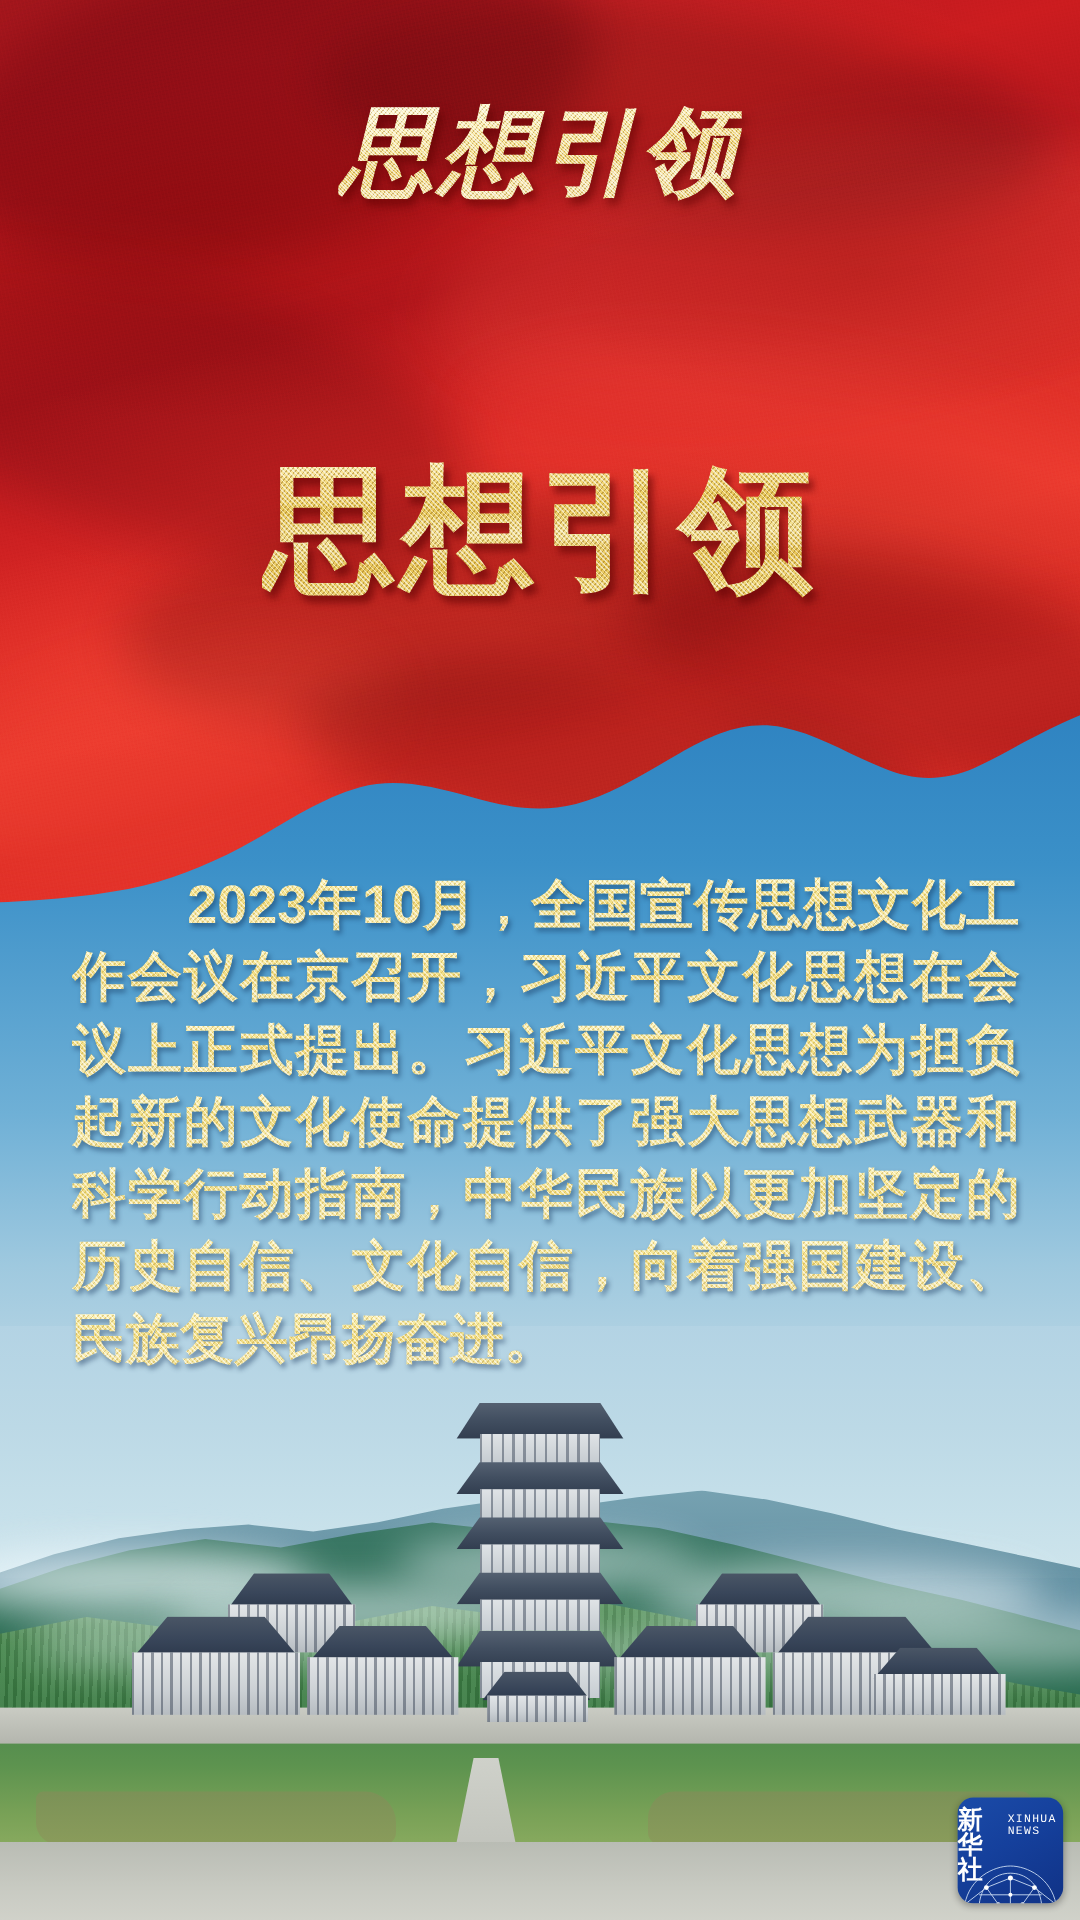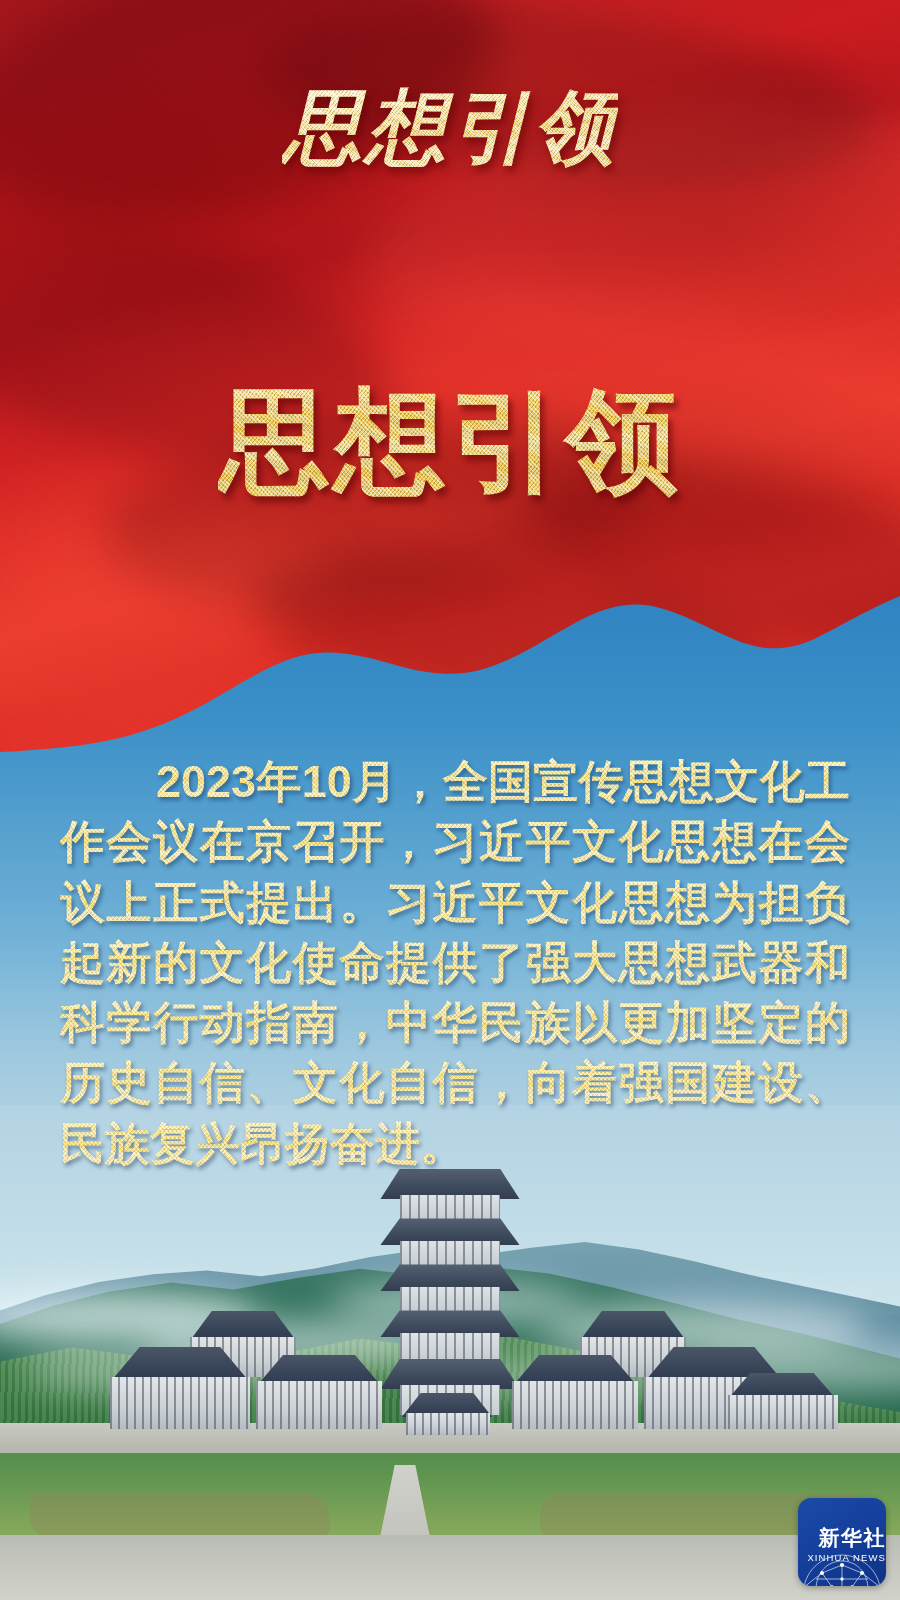--- a/index.html
+++ b/index.html
@@ -98,21 +98,21 @@
   .title-sub{
     position:absolute; left:0; top:386px; width:900px;
     text-align:center; z-index:6;
     font-size:112px; font-weight:700; line-height:1;
     letter-spacing:4px;
     filter:drop-shadow(4px 6px 3px rgba(95,2,4,.58));
   }
 
   
   .body-copy{
-    position:absolute; left:60px; top:752px; width:790px; z-index:6;
+    position:absolute; left:60px; top:724px; width:790px; z-index:6;
     font-size:45px; font-weight:700; line-height:1.34;
     text-align:justify; text-align-last:left;
     text-indent:96px;
     letter-spacing:0px;
     filter:drop-shadow(2px 3px 2px rgba(10,40,80,.45));
   }
   .body-copy .gold{
     background-image:
       repeating-linear-gradient(48deg, rgba(255,255,255,.58) 0 1px, rgba(0,0,0,0) 1px 3px),
       repeating-linear-gradient(132deg, rgba(180,140,30,.34) 0 1px, rgba(0,0,0,0) 1px 3px),
@@ -213,26 +213,26 @@
     left:24px !important; width:100px !important;
     background:
       repeating-linear-gradient(90deg, rgba(60,72,90,.5) 0 2px, rgba(0,0,0,0) 2px 9px),
       linear-gradient(180deg,#dfe3e6 0%,#c6ccd1 100%);
   }
   .logo-box{
     position:absolute; right:14px; bottom:14px; z-index:9;
     width:88px; height:88px; border-radius:13px;
     background:linear-gradient(150deg,#1b4ba8 0%,#15409c 45%,#103286 100%);
     box-shadow:0 2px 6px rgba(0,0,0,.32);
-    display:flex; flex-direction:column; align-items:flex-end;
-    padding-top:29px; overflow:hidden;
+    display:flex; flex-direction:row; align-items:flex-start;
+    padding-top:8px; overflow:hidden;
   }
   .logo-cn{ font-size:21px; font-weight:700; color:#fff; letter-spacing:1.5px; line-height:1; }
   .logo-en{
-    font-family:Liberation Sans, sans-serif;
+    font-family:Liberation Mono, monospace;
     font-size:9.5px; color:#fff; letter-spacing:1.1px; margin-top:5px; line-height:1;
   }
   .logo-net{ position:absolute; left:0; bottom:-3px; width:88px; height:40px; }
 </style>
 </head>
 <body>
 
 <div id="poster">
 
   <div class="blue-base"></div>

